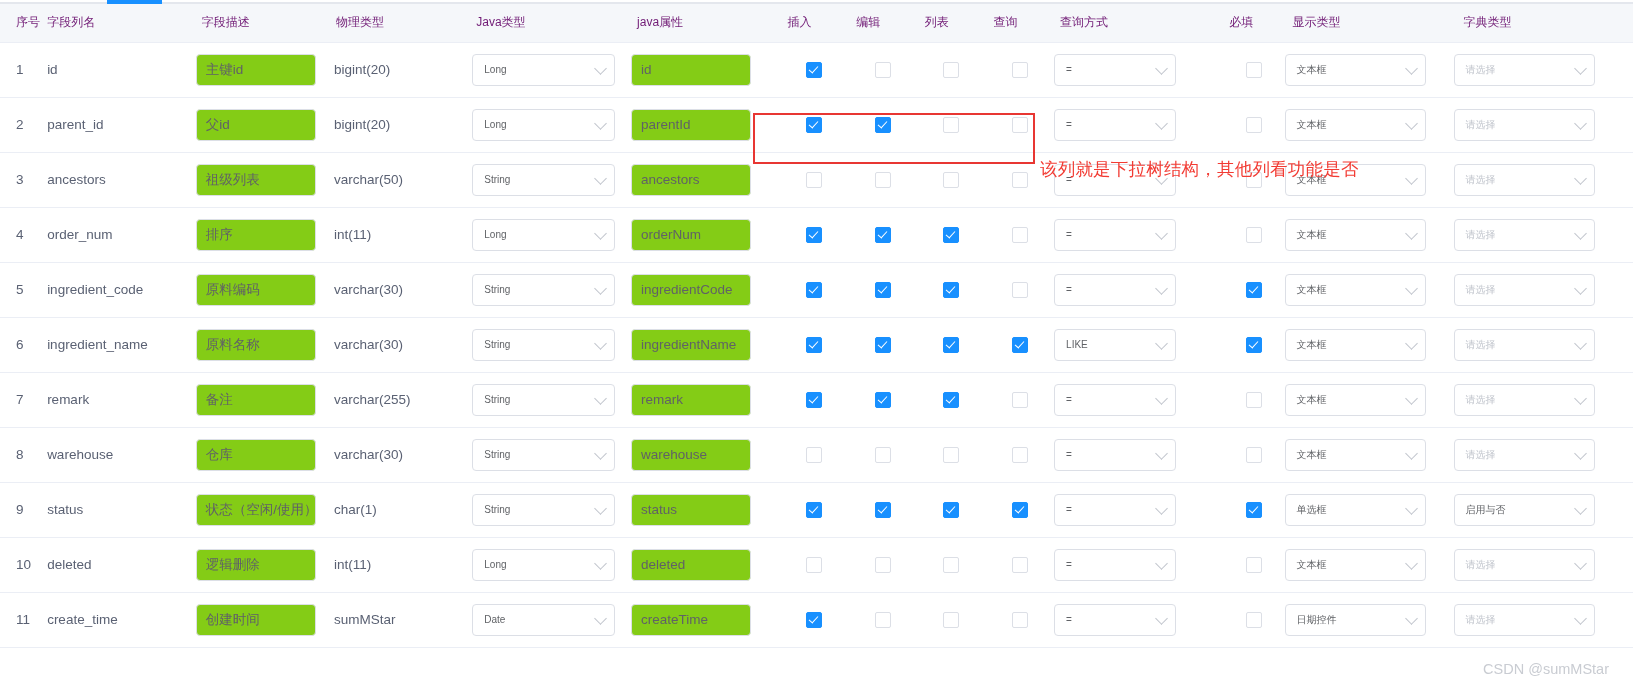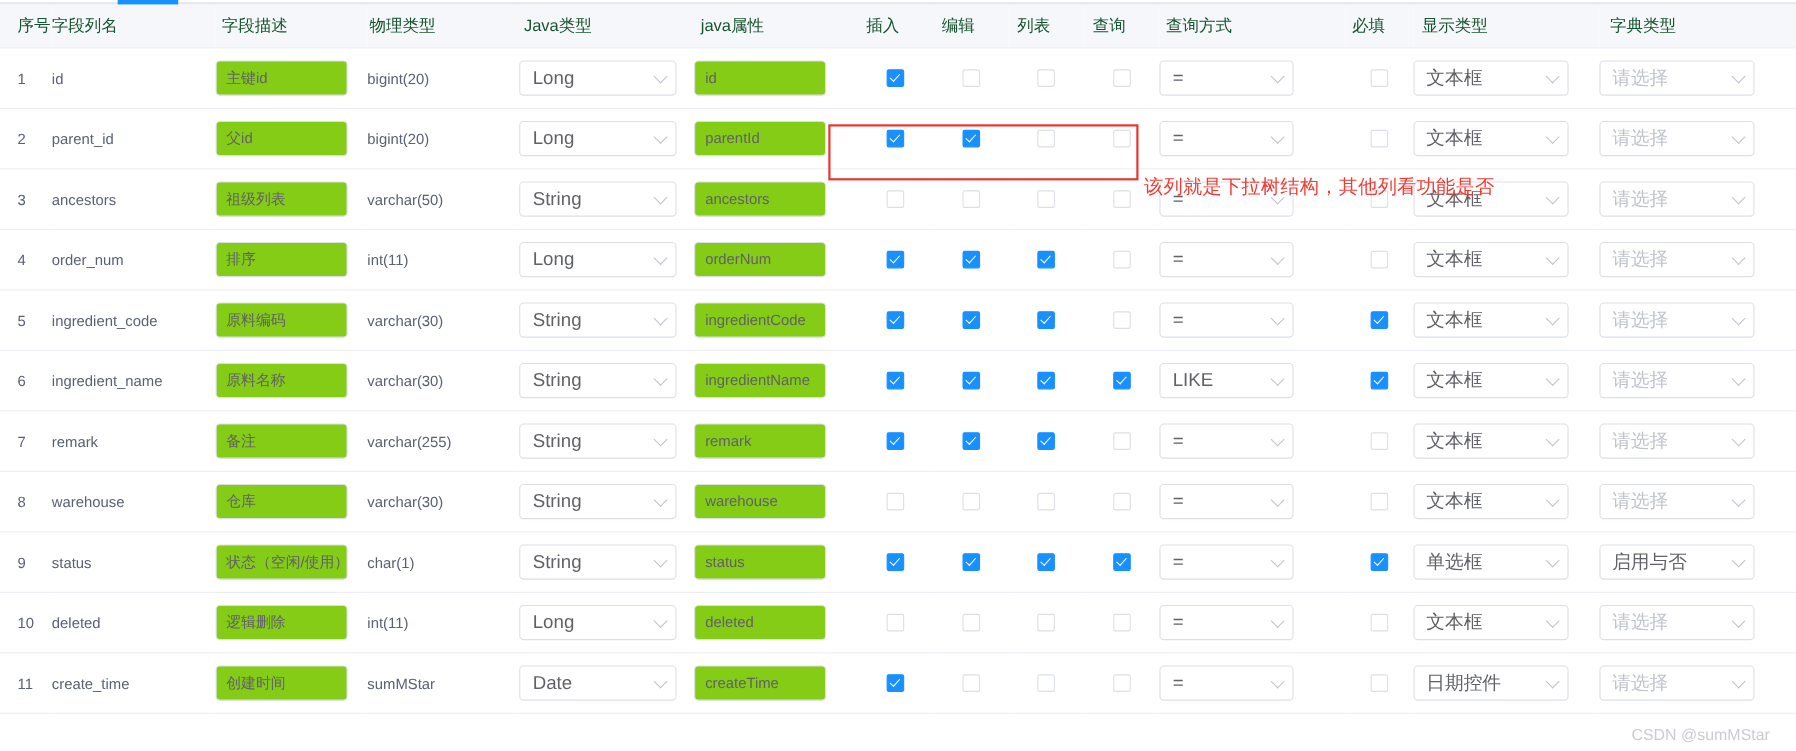--- a/index.html
+++ b/index.html
@@ -34,22 +34,22 @@
   }
 
   
   table.grid {
     width: 1633px;
     border-collapse: collapse;
     table-layout: fixed;
   }
   table.grid thead th {
     background: #f5f7fa;
-    color: #14532d;
-    font-size: 15px;
+    color: #701a75;
+    font-size: 12px;
     font-weight: normal;
     text-align: left;
     padding: 10px 0 10px 0;
     height: 38px;
     border-bottom: 1px solid #ebeef5;
     white-space: nowrap;
     vertical-align: middle;
   }
   table.grid tbody td {
     border-bottom: 1px solid #ebeef5;
@@ -114,21 +114,21 @@
 
   .tselect {
     position: relative;
     display: inline-block;
     height: 32px;
     line-height: 30px;
     border: 1px solid #dcdfe6;
     border-radius: 4px;
     background: #ffffff;
     color: #606266;
-    font-size: 17px;
+    font-size: 10px;
     padding: 0 26px 0 11px;
     white-space: nowrap;
     overflow: hidden;
     vertical-align: middle;
   }
   .tselect.w-jtype { width: 143px; }
   .tselect.w-qtype { width: 122px; }
   .tselect.w-dtype { width: 141px; }
   .tselect.w-dict  { width: 141px; }
   .tselect.placeholder { color: #c0c4cc; }

